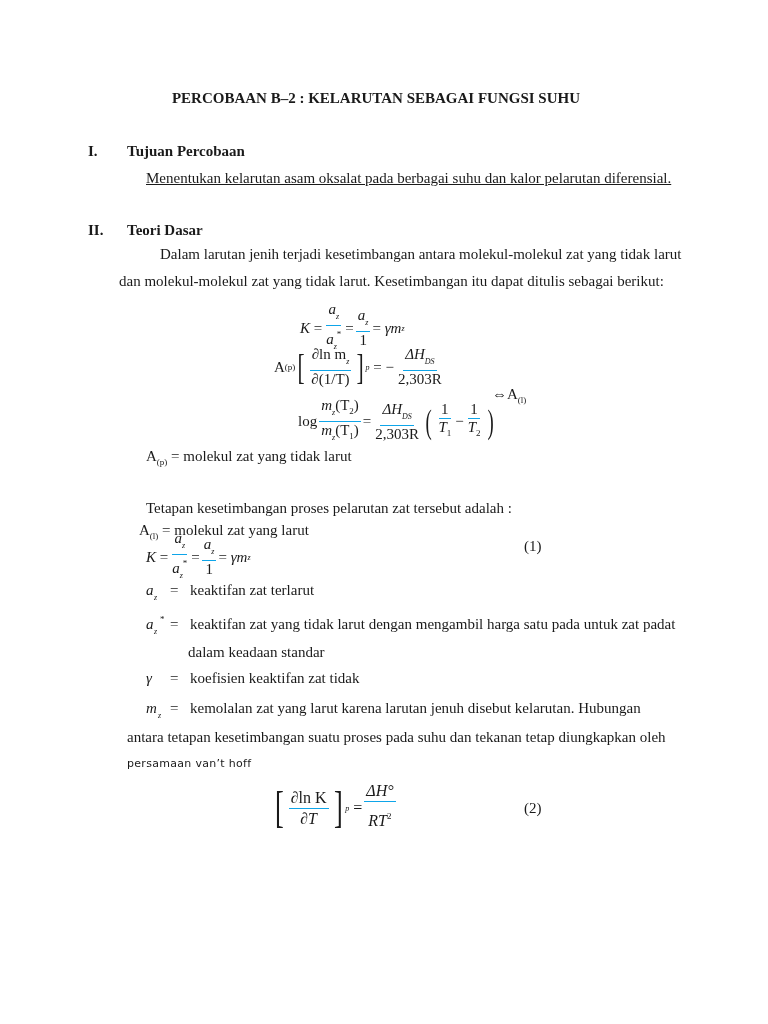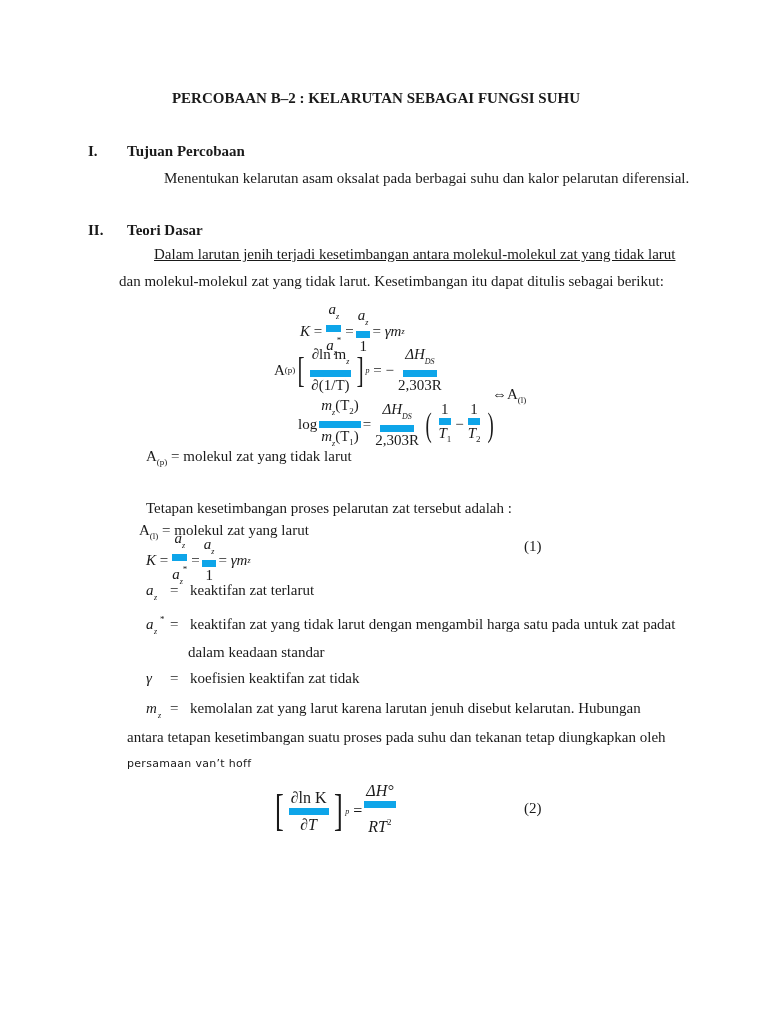--- a/index.html
+++ b/index.html
@@ -6,39 +6,39 @@
   body { width:768px; height:1024px; position:relative; overflow:hidden;
          font-family:"Liberation Serif", "DejaVu Serif", serif; color:#1a1a1a; font-size:15px; }
   .abs { position:absolute; white-space:nowrap; }
   .title { left:0; width:752px; top:90px; text-align:center; font-weight:bold; font-size:15px; }
   .b { font-weight:bold; }
   .it { font-style:italic; }
   .sub { font-size:9px; vertical-align:-4px; }
   .subz { font-size:8px; vertical-align:-5px; font-style:italic; }
   .sup { font-size:9px; vertical-align:7px; }
   .frac { display:inline-flex; flex-direction:column; align-items:center; vertical-align:middle; margin:0 2px; }
-  .frac .num { border-bottom:7px solid #0ea5e9; padding:0 2px; line-height:17px; text-align:center; }
+  .frac .num { border-bottom:1px solid #0ea5e9; padding:0 2px; line-height:17px; text-align:center; }
   .frac .den { padding:0 2px; line-height:17px; text-align:center; }
   .eq { display:flex; align-items:center; }
   .bracket { font-size:36px; line-height:36px; font-weight:lighter; transform:scaleX(0.6); display:inline-block; }
   .paren { font-size:34px; line-height:34px; transform:scaleX(0.55); display:inline-block; }
   .sans { font-family:"DejaVu Sans", sans-serif; font-size:11px; letter-spacing:0.3px; }
 </style>
 </head>
 <body>
 
 <div class="abs title b">PERCOBAAN B–2 : KELARUTAN SEBAGAI FUNGSI SUHU</div>
 
 <div class="abs b" style="left:88px; top:143px;">I.</div>
 <div class="abs b" style="left:127px; top:143px;">Tujuan Percobaan</div>
-<div class="abs" style="left:164px; top:170px;">Menentukan kelarutan asam oksalat pada berbagai suhu dan kalor pelarutan diferensial.</div>
+<div class="abs" style="left:146px; top:170px;text-decoration:underline;">Menentukan kelarutan asam oksalat pada berbagai suhu dan kalor pelarutan diferensial.</div>
 
 <div class="abs b" style="left:88px; top:222px;">II.</div>
 <div class="abs b" style="left:127px; top:222px;">Teori Dasar</div>
-<div class="abs" style="left:154px; top:246px;text-decoration:underline;">Dalam larutan jenih terjadi kesetimbangan antara molekul-molekul zat yang tidak larut</div>
+<div class="abs" style="left:160px; top:246px;">Dalam larutan jenih terjadi kesetimbangan antara molekul-molekul zat yang tidak larut</div>
 <div class="abs" style="left:119px; top:273px;">dan molekul-molekul zat yang tidak larut. Kesetimbangan itu dapat ditulis sebagai berikut:</div>
 
 <div class="abs eq" style="left:300px; top:301px;">
   <span class="it">K</span>&nbsp;<span>=</span>
   <span class="frac">
     <span class="num"><span class="it">a</span><span class="subz">z</span></span>
     <span class="den"><span class="it">a</span><span class="subz">z</span><span class="sup">*</span></span>
   </span>
   <span>=</span>
   <span class="frac">

